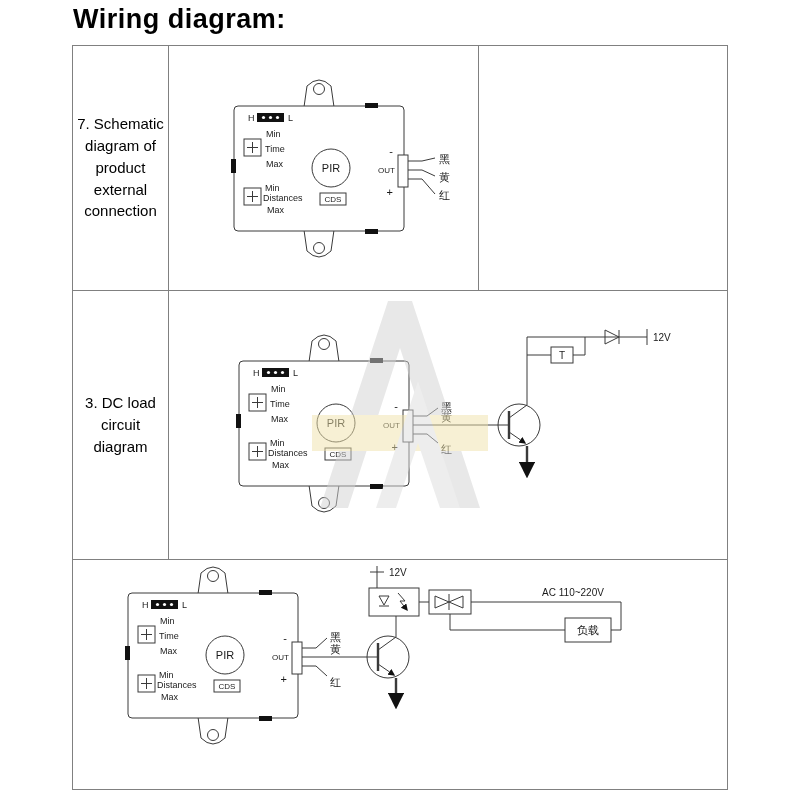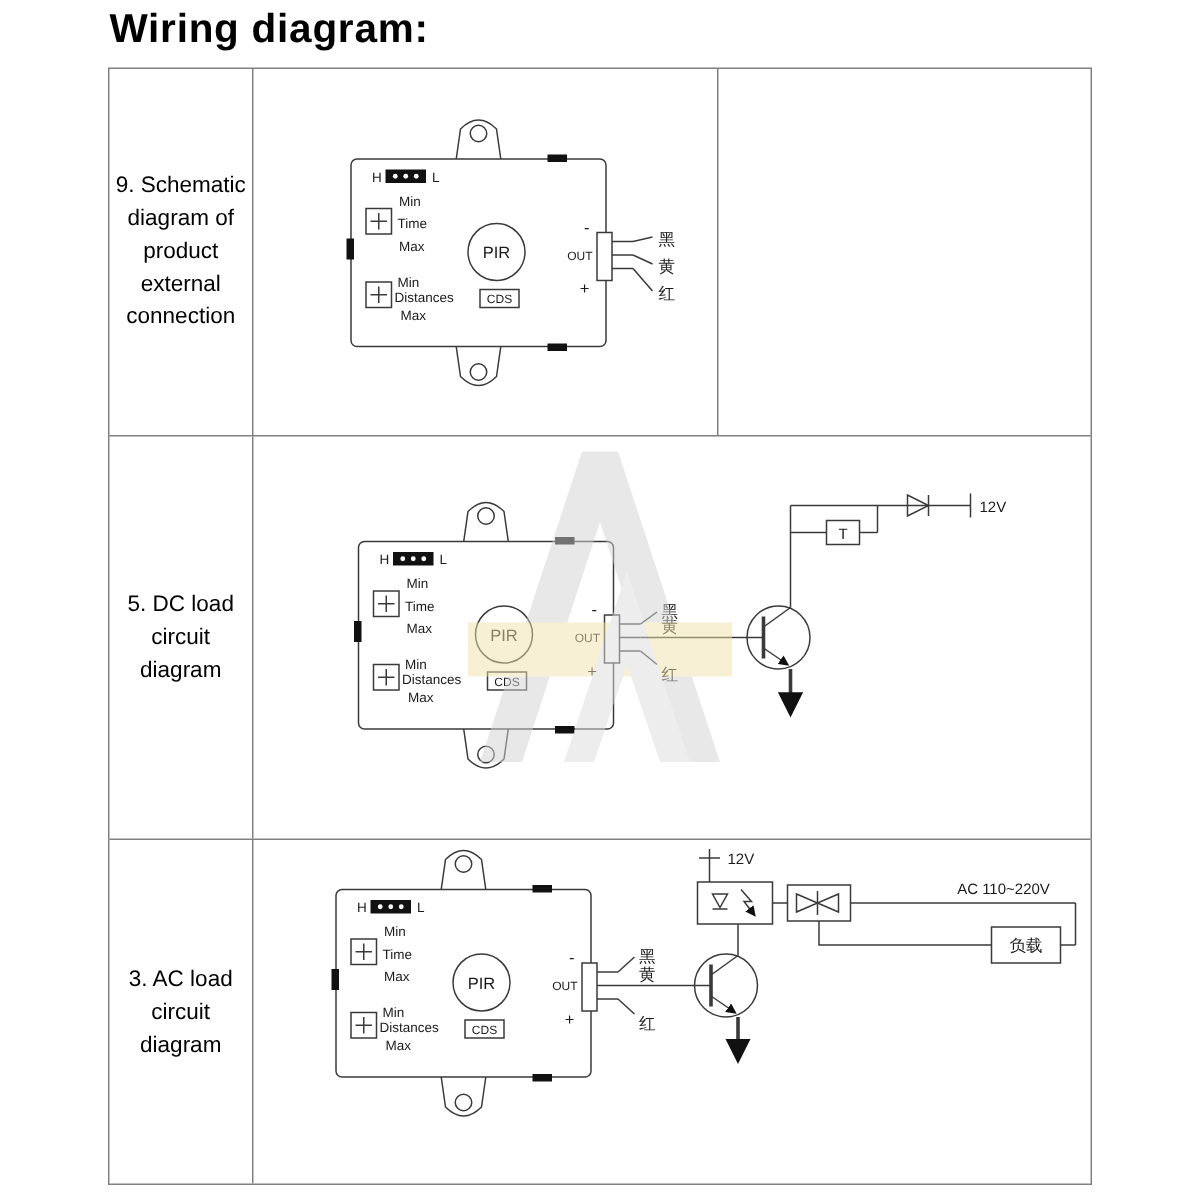--- a/index.html
+++ b/index.html
@@ -79,37 +79,37 @@
         <line class="ln" x1="189" y1="90" x2="203" y2="90"></line>
         <line class="ln" x1="189" y1="99" x2="203" y2="99"></line>
         <line class="ln" x1="189" y1="108" x2="203" y2="108"></line>
       </g>
     </defs>
   </svg>
 
   <div class="wtable">
 
     <div class="trow" style="height:245px">
-      <div class="lcell">9. Schematic diagram of product external connection</div>
+      <div class="lcell">7. Schematic diagram of product external connection</div>
       <div class="dcell r1">
         <svg width="308" height="242" viewBox="0 0 308 242">
           <use href="#pir-module" x="50" y="25"></use>
           <line class="ln" x1="253" y1="115" x2="266" y2="112"></line>
           <line class="ln" x1="253" y1="124" x2="266" y2="130"></line>
           <line class="ln" x1="253" y1="133" x2="266" y2="148"></line>
           <text class="cjk" x="270" y="117">黑</text>
           <text class="cjk" x="270" y="135">黄</text>
           <text class="cjk" x="270" y="153">红</text>
         </svg>
       </div>
       <div class="fcell"></div>
     </div>
 
     <div class="trow" style="height:270px">
-      <div class="lcell">5. DC load circuit diagram</div>
+      <div class="lcell">3. DC load circuit diagram</div>
       <div class="dcell wide">
         <svg width="556" height="267" viewBox="0 0 556 267">
           <use href="#pir-module" x="55" y="35"></use>
           <line class="ln" x1="258" y1="125" x2="269" y2="117"></line>
           <text class="cjk" x="272" y="120">黑</text>
           <line class="ln" x1="258" y1="134" x2="340" y2="134"></line>
           <text class="cjk" x="272" y="130">黄</text>
           <line class="ln" x1="258" y1="143" x2="269" y2="152"></line>
           <text class="cjk" x="272" y="162">红</text>
 
@@ -131,21 +131,20 @@
           <polygon class="cir" points="436,39 436,53 450,46"></polygon>
           <line class="ln" x1="450" y1="39" x2="450" y2="53"></line>
 
           <line class="ln" x1="478" y1="38" x2="478" y2="54"></line>
           <text class="t10" x="484" y="50">12V</text>
         </svg>
       </div>
     </div>
 
     <div class="trow" style="height:229px">
-      <div class="lcell">3. AC load circuit diagram</div>
       <div class="dcell wide">
         <svg width="556" height="227" viewBox="0 0 556 227">
           <use href="#pir-module" x="40" y="-2"></use>
           <line class="ln" x1="243" y1="88" x2="254" y2="78"></line>
           <text class="cjk" x="257" y="81">黑</text>
           <line class="ln" x1="243" y1="97" x2="305" y2="97"></line>
           <text class="cjk" x="257" y="93">黄</text>
           <line class="ln" x1="243" y1="106" x2="254" y2="116"></line>
           <text class="cjk" x="257" y="126">红</text>
 

